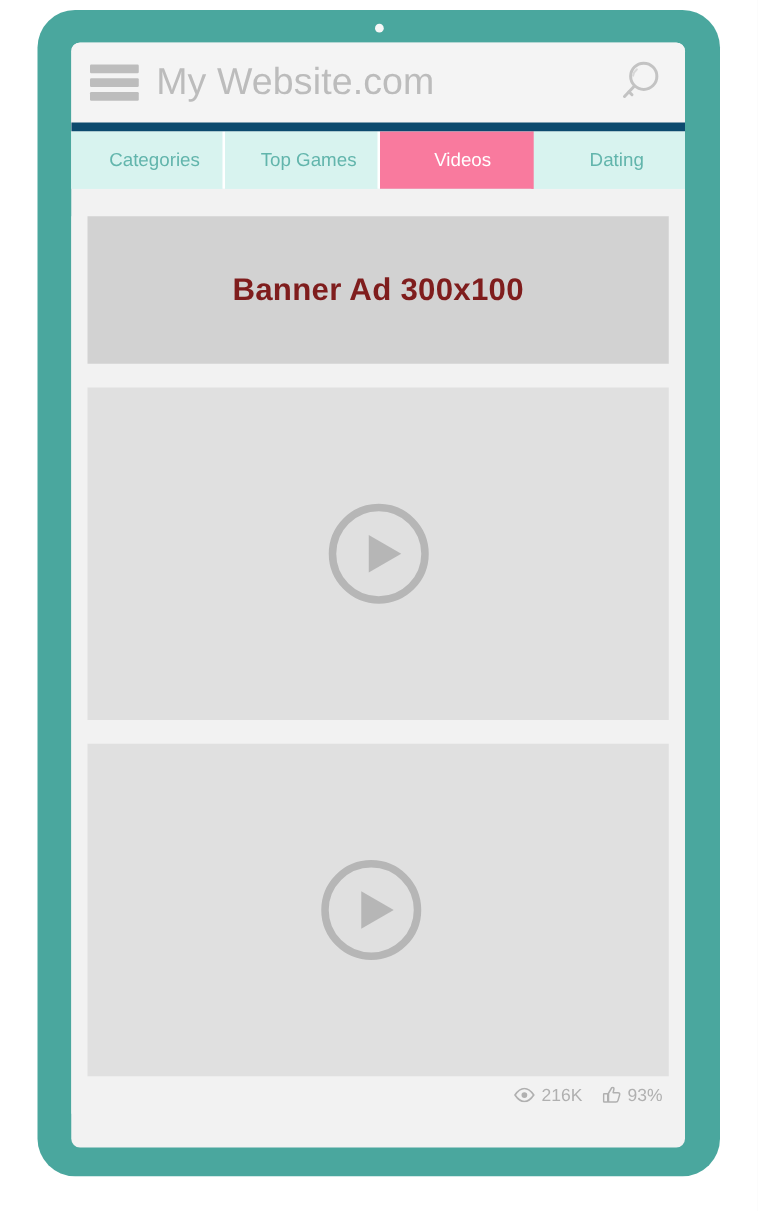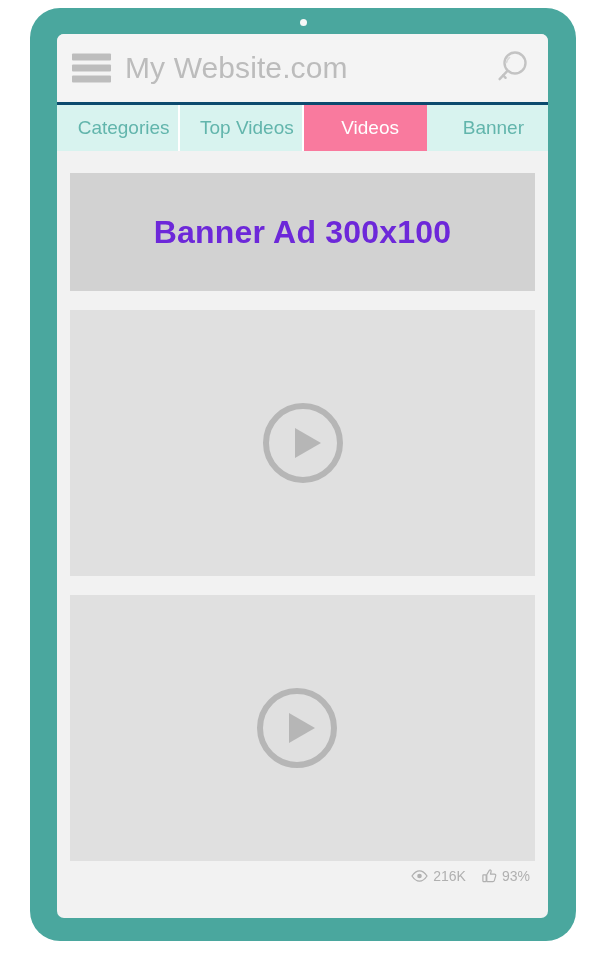--- a/index.html
+++ b/index.html
@@ -47,21 +47,21 @@
     background: #f2f2f2;
     border-radius: 7px;
     overflow: hidden;
   }
 
   
   #header {
     position: relative;
     height: 71px;
     background: #f4f4f4;
-    border-bottom: 3px solid #0c4a6e;
+    border-bottom: 7px solid #0c4a6e;
     box-sizing: border-box;
   }
 
   #hamburger-icon {
     position: absolute;
     left: 15px;
     top: 50%;
     transform: translateY(-50%);
     width: 39px;
     height: 29px;
@@ -102,21 +102,21 @@
   #tabbar {
     display: flex;
     height: 46px;
     background: #d8f3ef;
   }
   .tab {
     flex: 1 1 0;
     display: flex;
     align-items: center;
     justify-content: center;
-    font-size: 19px;
+    font-size: 15px;
     color: #62b5ac;
     background: #d8f3ef;
     border-right: 2px solid #ffffff;
     box-sizing: border-box;
     white-space: nowrap;
     padding-left: 12px;
   }
   .tab:last-child { border-right: none; }
   .tab.active {
     background: #f77architecture;
@@ -136,22 +136,22 @@
 
   #banner-ad {
     margin-top: 22px;
     height: 118px;
     background: #d2d2d2;
     display: flex;
     align-items: center;
     justify-content: center;
   }
   #banner-ad-label {
-    color: #6d28d9;
-    font-size: 32px;
+    color: #7f1d1d;
+    font-size: 25px;
     font-weight: bold;
     letter-spacing: 0.2px;
   }
 
   .video-card {
     margin-top: 19px;
   }
   .video-thumb {
     position: relative;
     height: 266px;
@@ -213,23 +213,23 @@
           <circle cx="25" cy="16" r="10.5" stroke="#c3c3c3" stroke-width="2.4"></circle>
           <path d="M17.2 24.2 L9.6 32.2" stroke="#c3c3c3" stroke-width="2.4" stroke-linecap="round"></path>
           <path d="M13.2 28.4 L15.6 30.8" stroke="#c3c3c3" stroke-width="2.4" stroke-linecap="round"></path>
           <path d="M19.5 10.5 a8 8 0 0 0 -3 5" stroke="#d8d8d8" stroke-width="1.6" stroke-linecap="round"></path>
         </svg>
       </div>
     </div>
 
     <div id="tabbar">
       <div class="tab">Categories</div>
-      <div class="tab">Top Videos</div>
+      <div class="tab">Top Games</div>
       <div class="tab active">Videos</div>
-      <div class="tab">Banner</div>
+      <div class="tab">Dating</div>
     </div>
 
     <div id="content">
 
       <div id="banner-ad">
         <div id="banner-ad-label">Banner Ad 300x100</div>
       </div>
 
       <div class="video-card">
         <div class="video-thumb">

